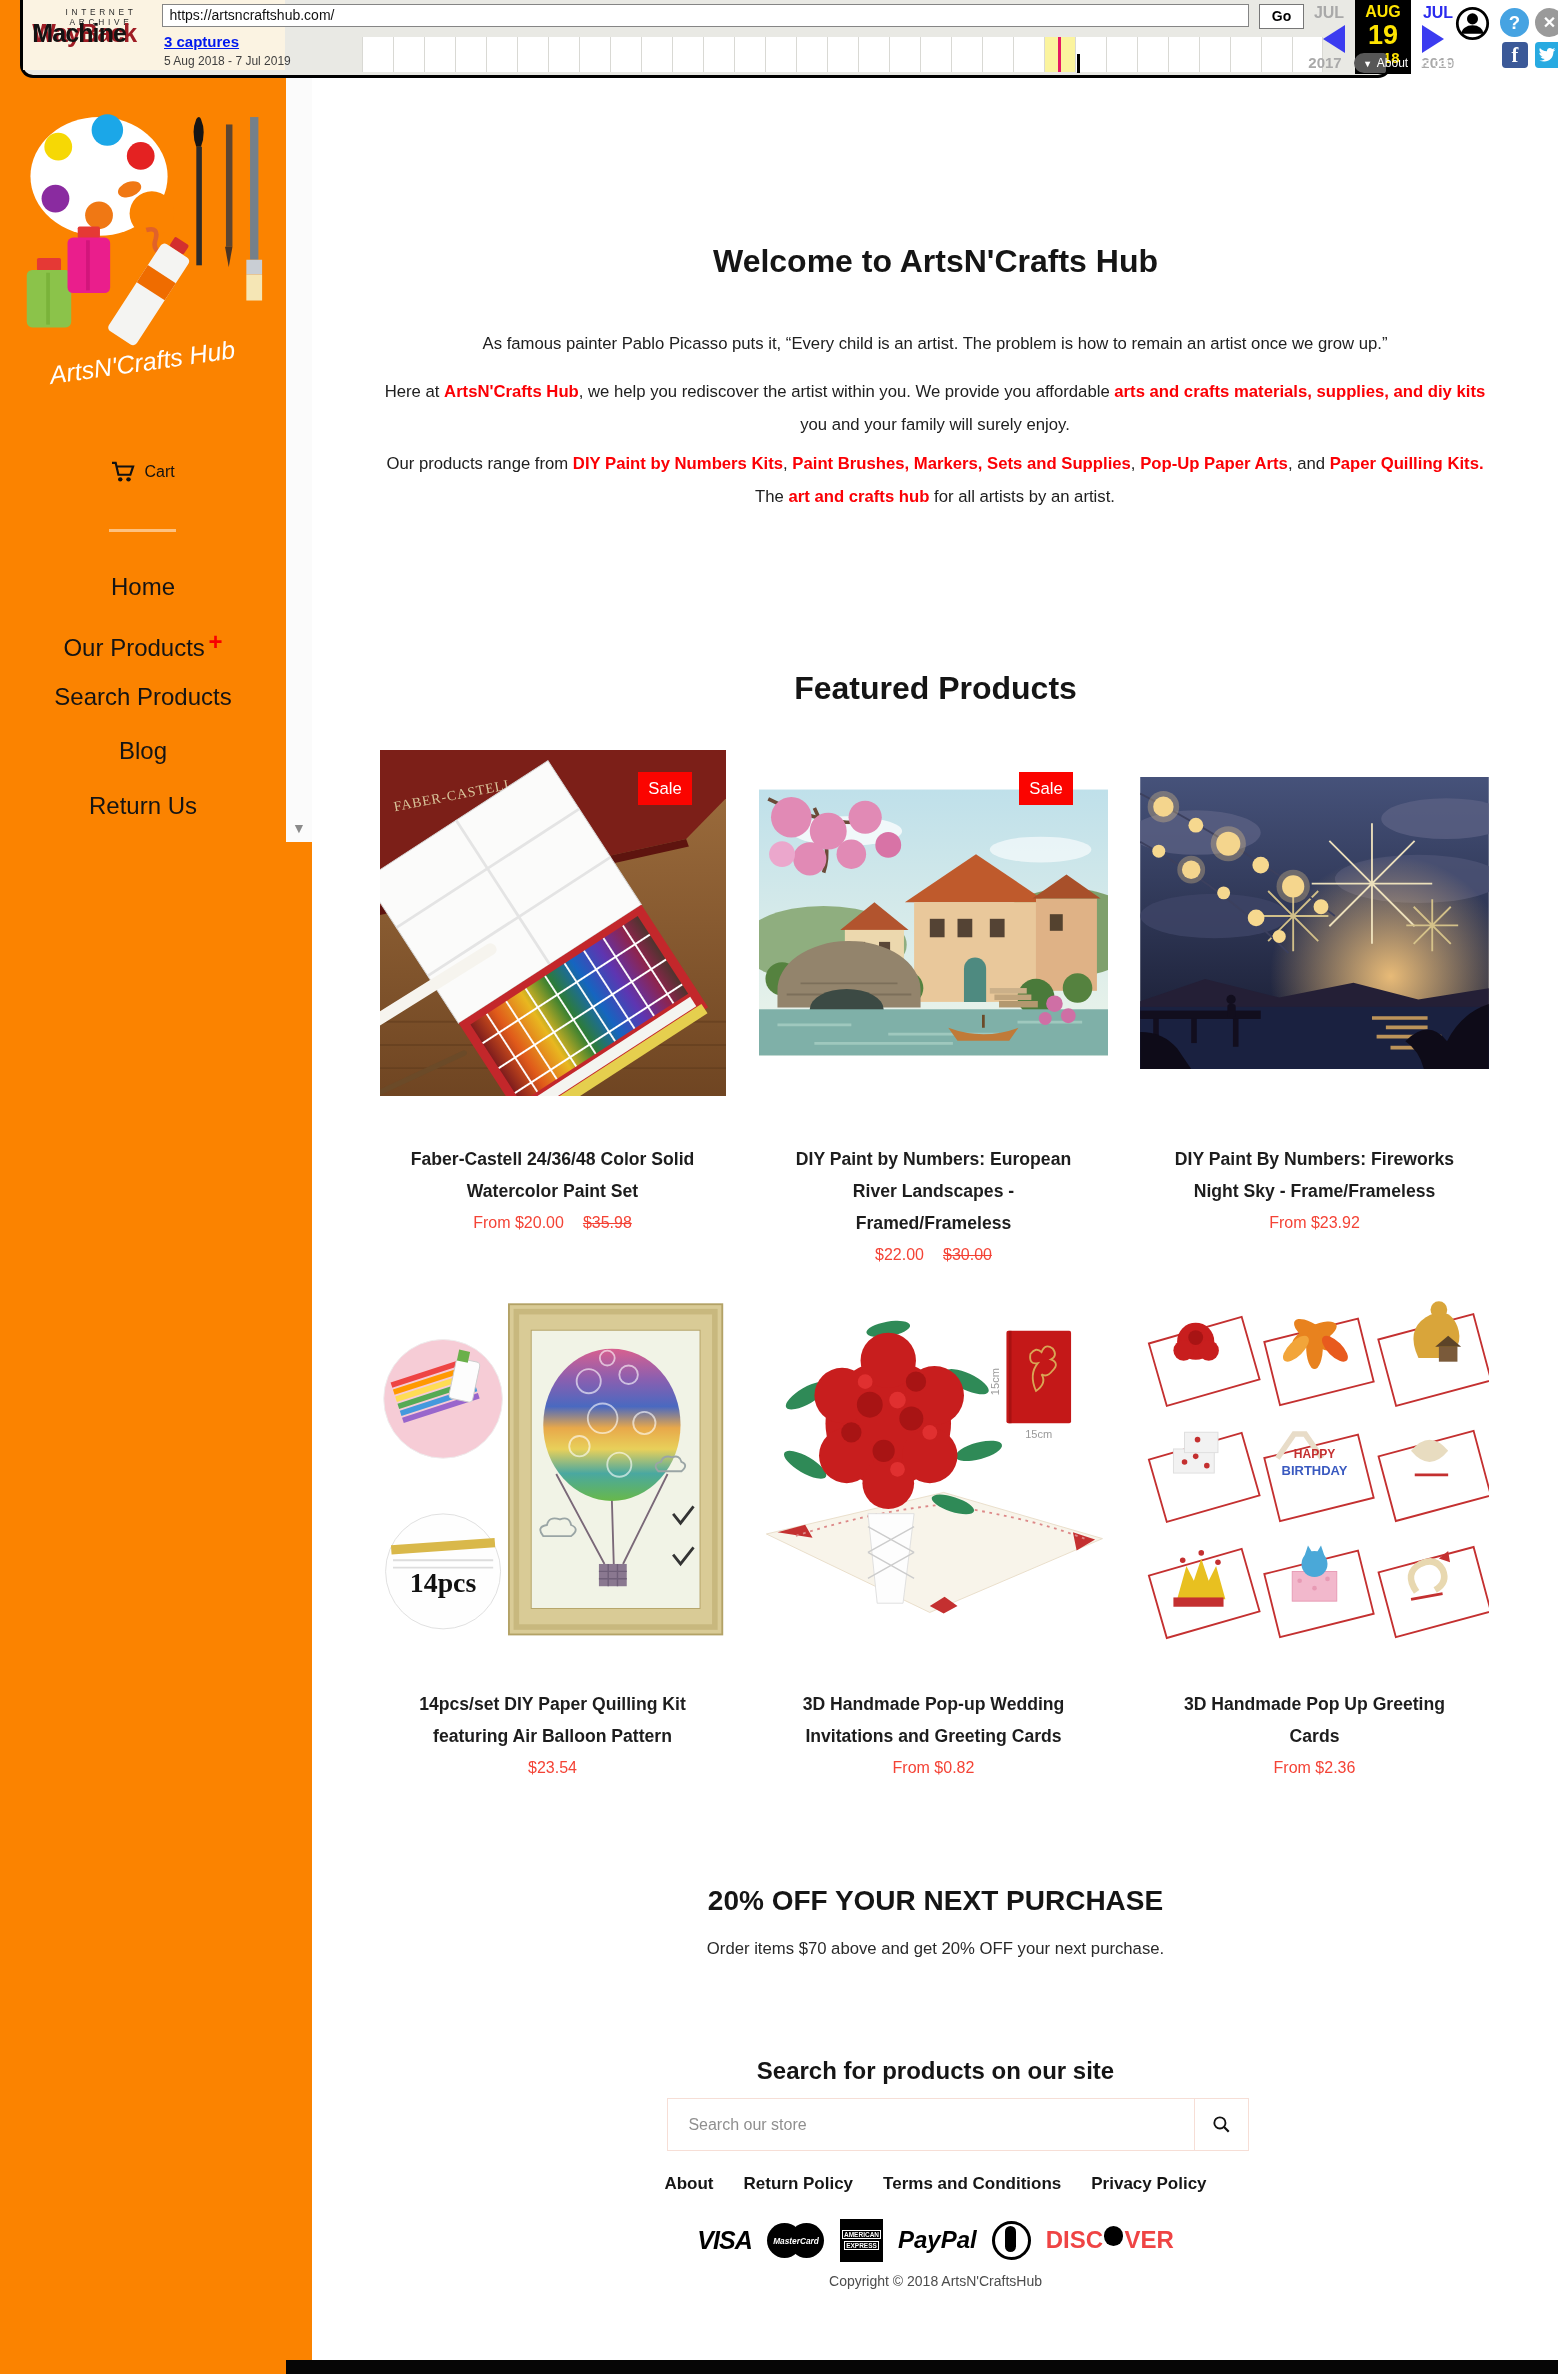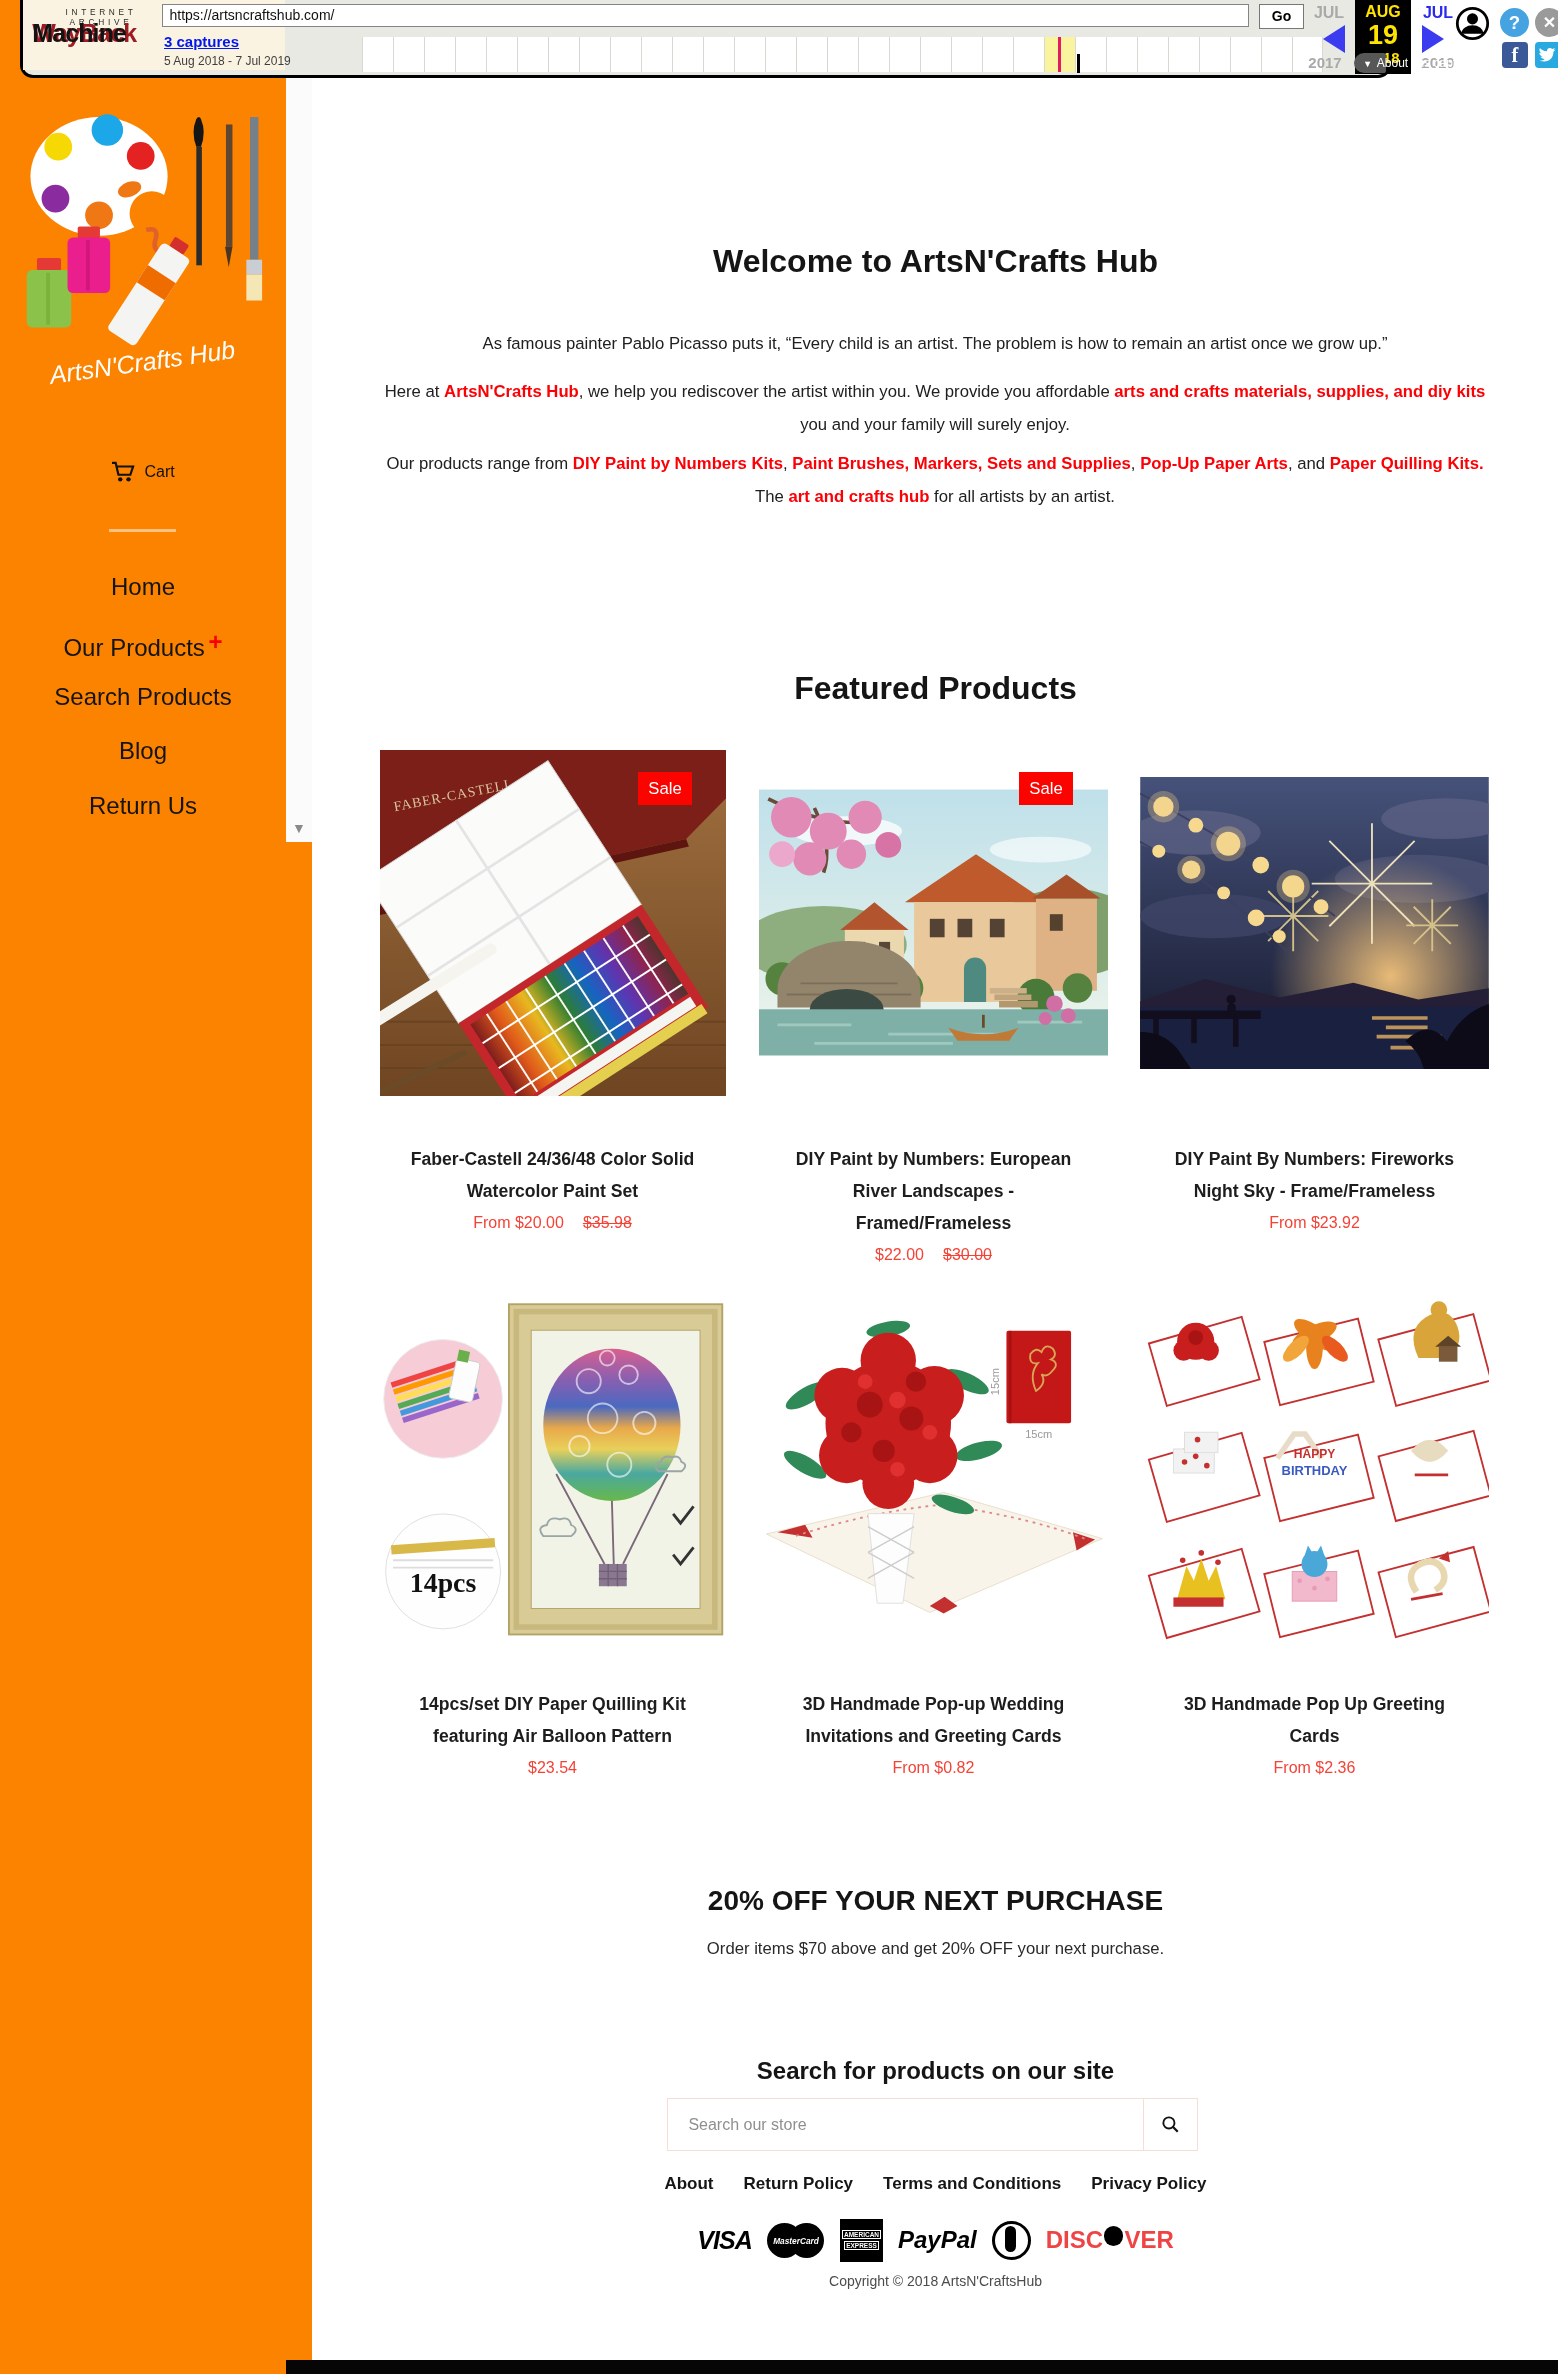--- a/index.html
+++ b/index.html
@@ -68,21 +68,21 @@
 .grid{left:66px;top:748px;display:grid;grid-template-columns:349px 349px 349px;column-gap:32px;grid-auto-rows:545px}
 .card{position:relative}
 .media{position:relative;width:349px;height:349px;display:flex;align-items:center;justify-content:center;cursor:pointer}
 .sale{position:absolute;top:24px;right:35px;width:54px;height:33px;background:#fb0400;color:#fff;font-size:16.7px;display:flex;align-items:center;justify-content:center;z-index:2}
 .ptitle{margin:46px auto 0;width:306px;text-align:center;font-size:17.6px;font-weight:bold;line-height:32px;color:#1d1d1d;cursor:pointer}
 .pprice{margin-top:7.4px;text-align:center;font-size:16px;color:#f44336}
 .pprice s{margin-left:19px}
 .promo-title{top:1885px;font-size:28px}
 .promo-sub{top:1939px;width:100%;text-align:center;font-size:16.7px;color:#2a2a2a}
 .search-title{top:2057px;font-size:24px}
-.search-box{top:2098px;left:355px;width:531px;height:53px;border:1.9px solid #f6ded6;display:flex;background:#fff}
+.search-box{top:2098px;left:355px;width:582px;height:53px;border:1.9px solid #f6ded6;display:flex;background:#fff}
 .search-box input{flex:1;border:none;outline:none;font-size:16px;color:#333;padding-left:20.4px;font-family:"Liberation Sans",sans-serif}
 .search-box input::placeholder{color:#8f8f8f}
 .search-btn{width:54px;border-left:1.9px solid #f6ded6;background:#fff;display:flex;align-items:center;justify-content:center;cursor:pointer}
 .flinks{top:2174px;width:100%;display:flex;justify-content:center;gap:30px}
 .flink{font-size:17px;font-weight:bold;color:#161616;cursor:pointer}
 .pays{top:2217px;width:100%;display:flex;justify-content:center;align-items:center;gap:15px;height:46px}
 .pay-visa{font-size:25px;font-weight:900;font-style:italic;letter-spacing:-0.9px;color:#000}
 .pay-mc{position:relative;width:58px;height:35px}
 .pay-mc .c1,.pay-mc .c2{position:absolute;top:0;width:35px;height:35px;border-radius:50%;background:#000}
 .pay-mc .c1{left:0}.pay-mc .c2{left:22px}

